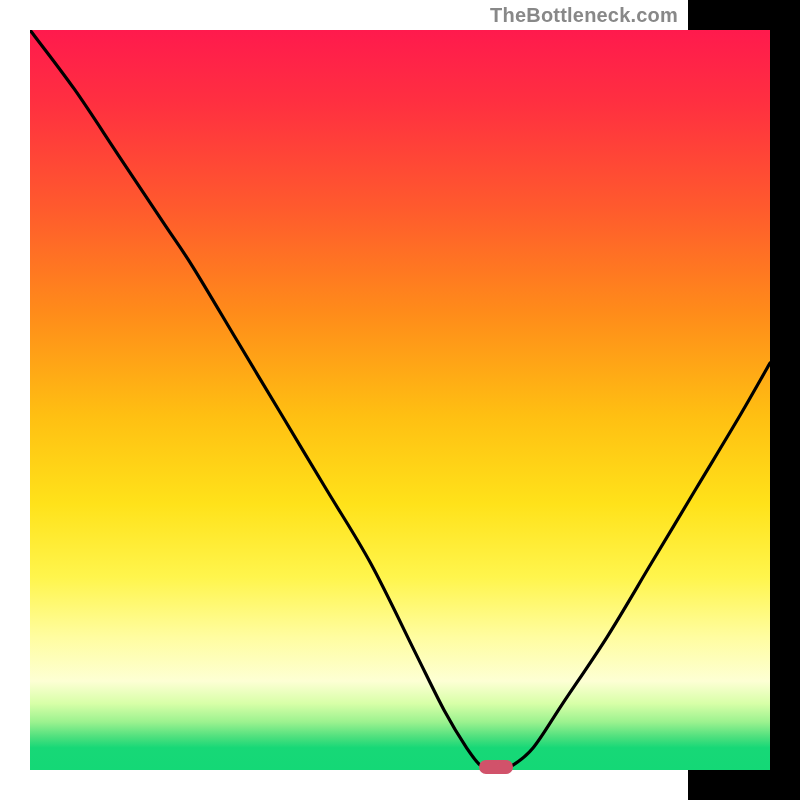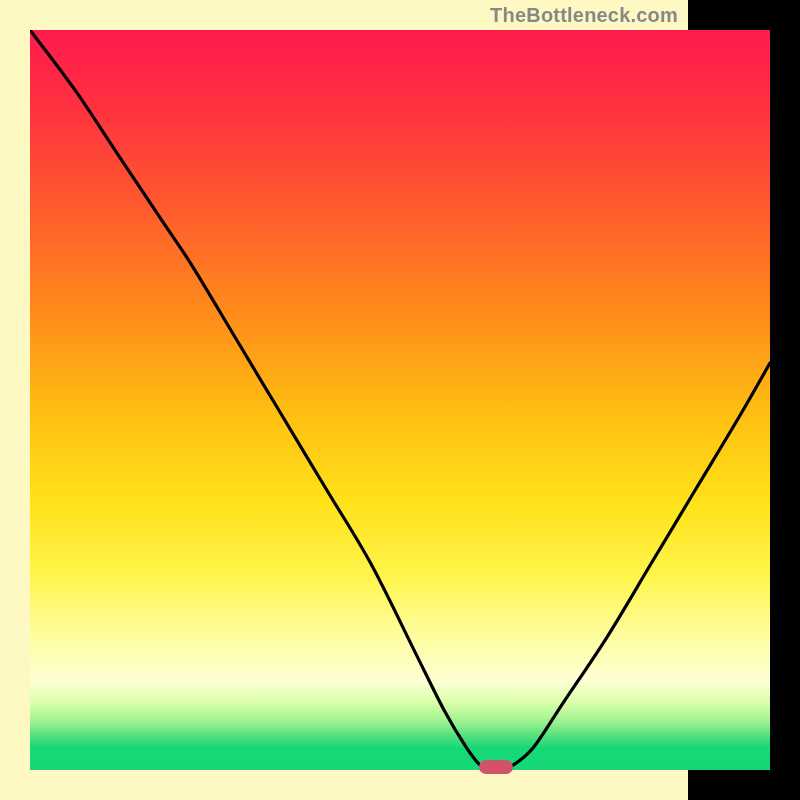--- a/index.html
+++ b/index.html
@@ -8,21 +8,21 @@
     width: 800px;
     height: 800px;
     overflow: hidden;
     background: #000;
     font-family: Arial, Helvetica, sans-serif;
   }
   .frame {
     position: relative;
     width: 688px;
     height: 800px;
-    background: #fef9c3;
+    background: #ffffff;
   }
   .watermark {
     position: absolute;
     top: 4px;
     right: 10px;
     color: #888;
     font-size: 20px;
     font-weight: 600;
     letter-spacing: 0.2px;
     z-index: 20;

